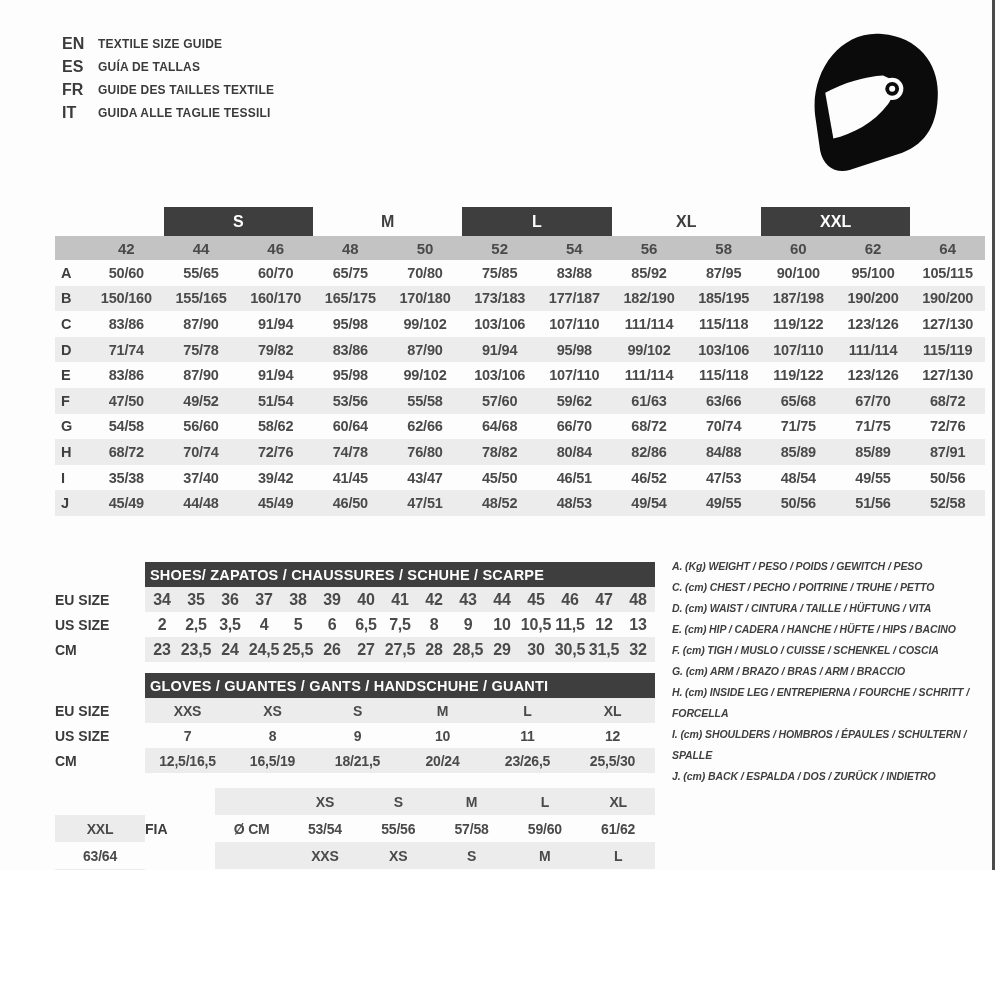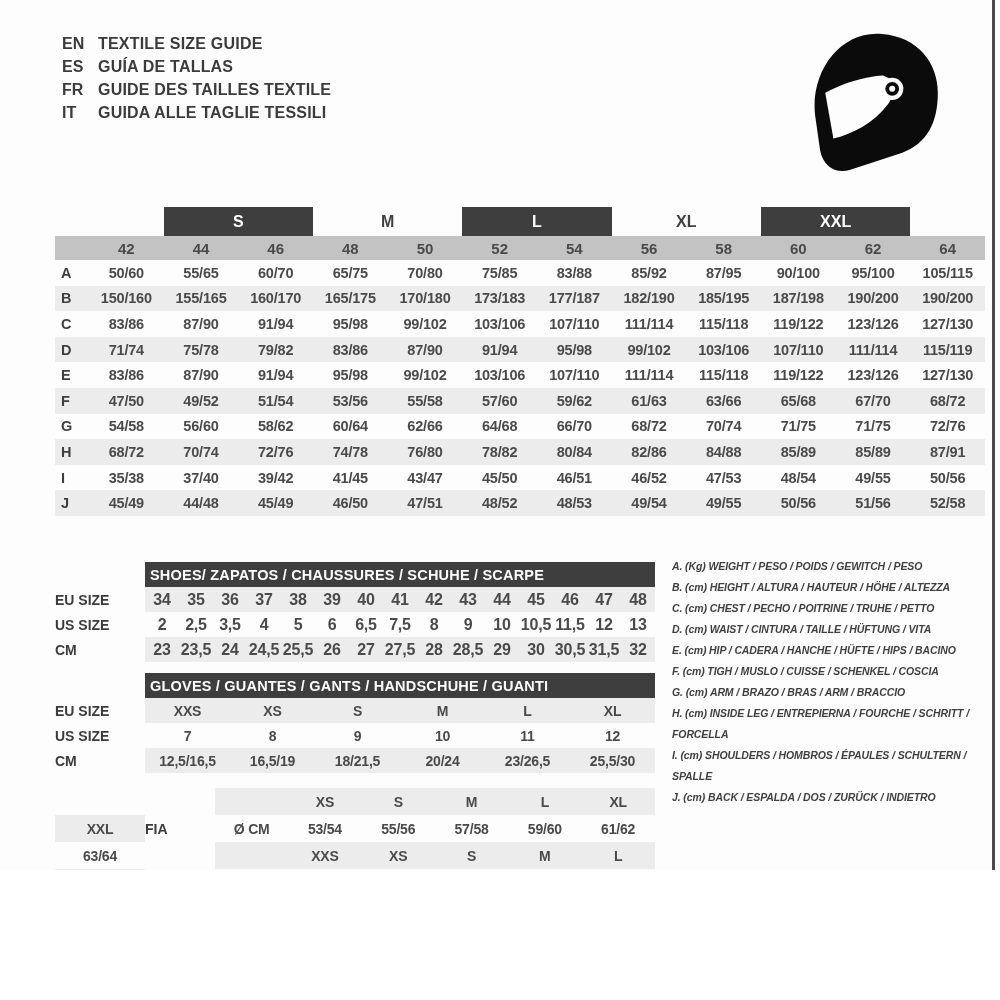--- a/index.html
+++ b/index.html
@@ -4,21 +4,21 @@
 <style>
   *{margin:0;padding:0;box-sizing:border-box;}
   html,body{width:1000px;height:1000px;background:#fff;}
   .page{position:relative;width:1000px;height:870px;background:#fdfdfd;
         font-family:"Liberation Sans",sans-serif;color:#3f3f3f;overflow:hidden;}
 
   
   .lang-header{position:absolute;left:62px;top:32px;}
   .lang-row{display:flex;height:23px;align-items:center;}
   .lang-code{width:36px;font-weight:bold;font-size:16px;color:#3b3b3b;}
-  .lang-title{font-weight:bold;font-size:16px;letter-spacing:.2px;color:#3b3b3b;}
+  .lang-title{font-weight:bold;font-size:12px;letter-spacing:.2px;color:#3b3b3b;}
 
   
   .helmet-icon{position:absolute;left:812px;top:32px;width:134px;height:142px;}
 
   
   .textile{position:absolute;left:55px;top:207px;width:930px;display:grid;
            grid-template-columns:34px repeat(12,1fr);}
   .t-gspace{height:29px;}
   .t-group{height:29px;grid-column:span 2;display:flex;align-items:center;justify-content:center;
            font-weight:bold;font-size:16px;color:#3f3f3f;}
@@ -368,21 +368,20 @@
         <div class="sec-cell">55/56</div>
         <div class="sec-cell">57/58</div>
         <div class="sec-cell">59</div>
         <div class="sec-cell">60</div>
         <div class="sec-cell">61</div>
       </div>
   </div>
 
   <div class="legend" id="legend">
       <div class="legend-entry">A. (Kg) WEIGHT / PESO / POIDS / GEWITCH / PESO</div>
-      <div class="legend-entry">B. (cm) HEIGHT / ALTURA / HAUTEUR / HÖHE / ALTEZZA</div>
       <div class="legend-entry">C. (cm) CHEST / PECHO / POITRINE / TRUHE / PETTO</div>
       <div class="legend-entry">D. (cm) WAIST / CINTURA / TAILLE / HÜFTUNG / VITA</div>
       <div class="legend-entry">E. (cm) HIP / CADERA / HANCHE / HÜFTE / HIPS / BACINO</div>
       <div class="legend-entry">F. (cm) TIGH / MUSLO / CUISSE / SCHENKEL / COSCIA</div>
       <div class="legend-entry">G. (cm) ARM / BRAZO / BRAS / ARM / BRACCIO</div>
       <div class="legend-entry">H. (cm) INSIDE LEG / ENTREPIERNA / FOURCHE / SCHRITT / FORCELLA</div>
       <div class="legend-entry">I. (cm) SHOULDERS / HOMBROS / ÉPAULES / SCHULTERN / SPALLE</div>
       <div class="legend-entry">J. (cm) BACK / ESPALDA / DOS / ZURÜCK / INDIETRO</div>
     </div>
 

